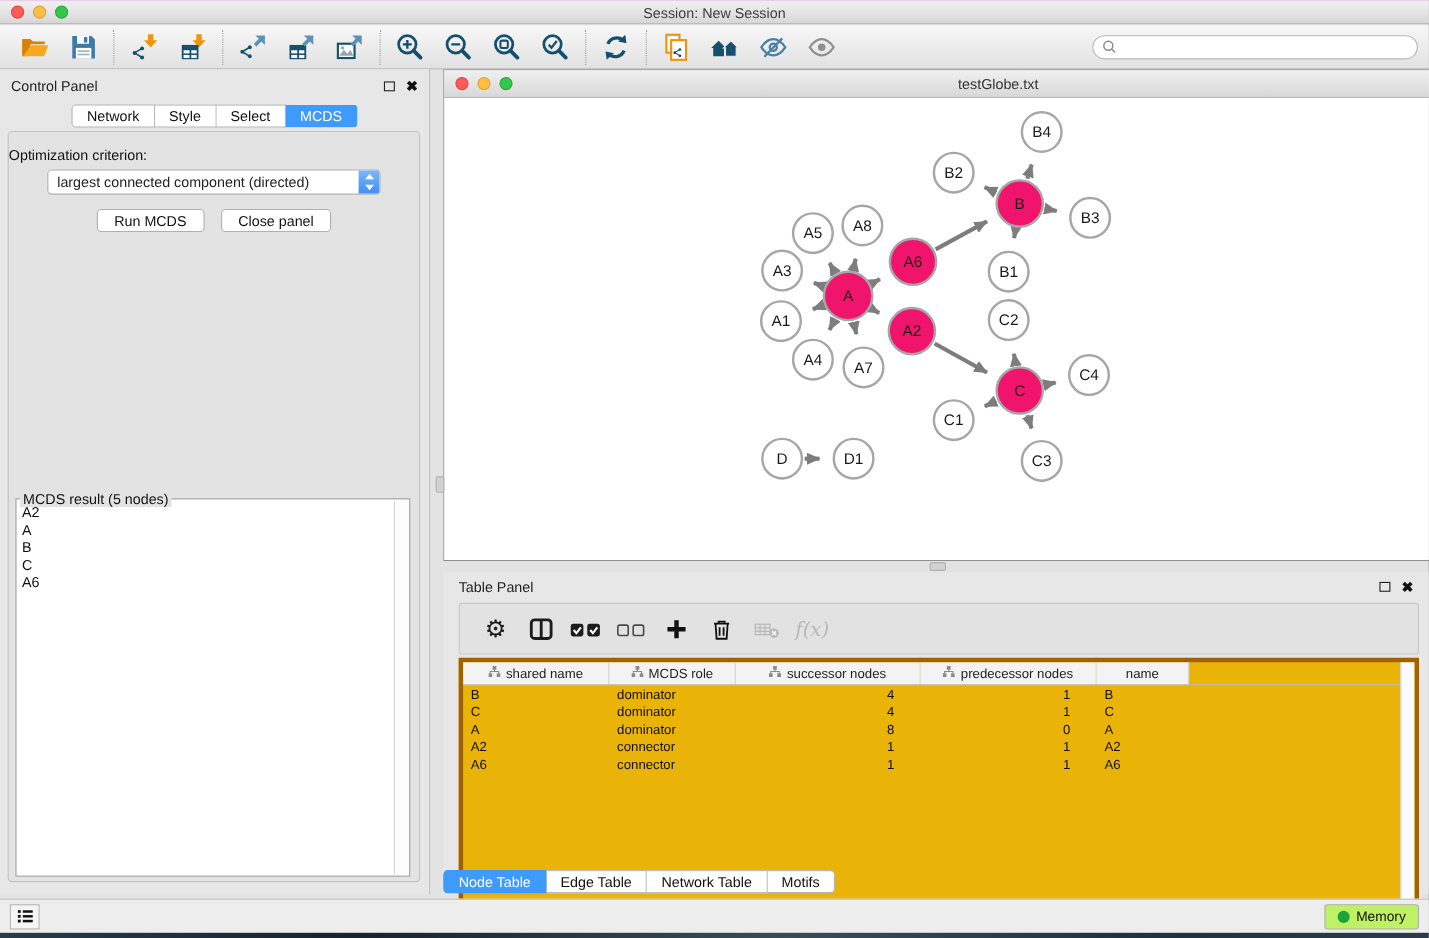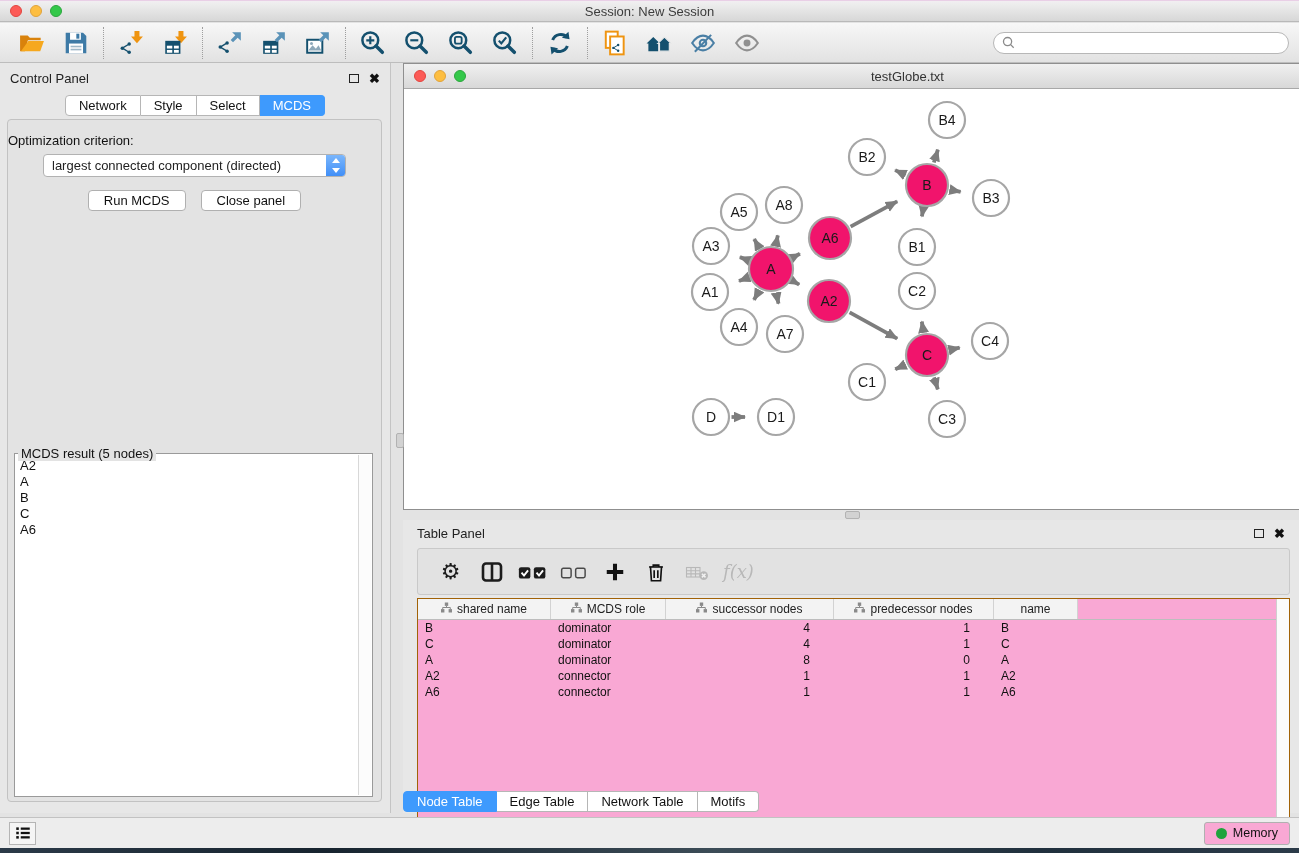--- a/index.html
+++ b/index.html
@@ -123,21 +123,21 @@
   .tp-head { position:relative; height:27px; display:flex; align-items:center; padding:0 14px; }
   .tp-toolbar {
     position:absolute; left:14px; right:9px; top:28px; height:47px;
     background:#e2e2e2; border:1px solid #c9c9c9; border-radius:3px;
     display:flex; align-items:center; padding-left:14px; gap:4px;
   }
   .tp-btn { width:37px; height:36px; display:flex; align-items:center; justify-content:center; }
   .tp-btn.disabled { opacity:.55; }
   .data-table {
     position:absolute; left:14px; right:9px; top:78px; height:244px;
-    background:#f9a8d4; border:1px solid #a16207; overflow:hidden;
+    background:#eab308; border:4px solid #a16207; overflow:hidden;
   }
   .thead { display:flex; height:21px; border-bottom:1px solid #bdbdbd; }
   .th {
     background:#f3f3f3; border-right:1px solid #d2d2d2; font-size:12px; color:#222;
     display:flex; align-items:center; justify-content:center; gap:5px; overflow:hidden;
   }
   .tr { display:flex; height:16px; align-items:center; }
   .td { font-size:12px; color:#111; overflow:hidden; white-space:nowrap; }
   .td.l { text-align:left; padding-left:7px; }
   .td.r { text-align:right; padding-right:24px; }
@@ -149,21 +149,21 @@
   
   .statusbar {
     position:absolute; left:0; right:0; top:817px; height:31px;
     background:#ededed; border-top:1px solid #c2c2c2; display:flex; align-items:center; padding:0 9px;
   }
   .list-btn {
     width:27px; height:23px; background:#f5f5f5; border:1px solid #b5b5b5;
     display:flex; align-items:center; justify-content:center;
   }
   .memory-btn {
-    margin-left:auto; height:23px; background:#f9a8d4; border:1px solid #b0b0b0; border-radius:3px;
+    margin-left:auto; height:23px; background:#bef264; border:1px solid #b0b0b0; border-radius:3px;
     display:flex; align-items:center; gap:6px; padding:0 11px; font-size:12.5px; color:#111;
   }
   .mem-dot { width:11px; height:11px; border-radius:50%; background:#1fa33c; }
   .desktop-strip {
     position:absolute; left:0; right:0; top:848px; height:5px;
     background:linear-gradient(90deg,#2b3a48,#17242f 25%,#3c4c57 55%,#20303d 80%,#2c3b49);
   }
 </style>
 </head>
 <body>

